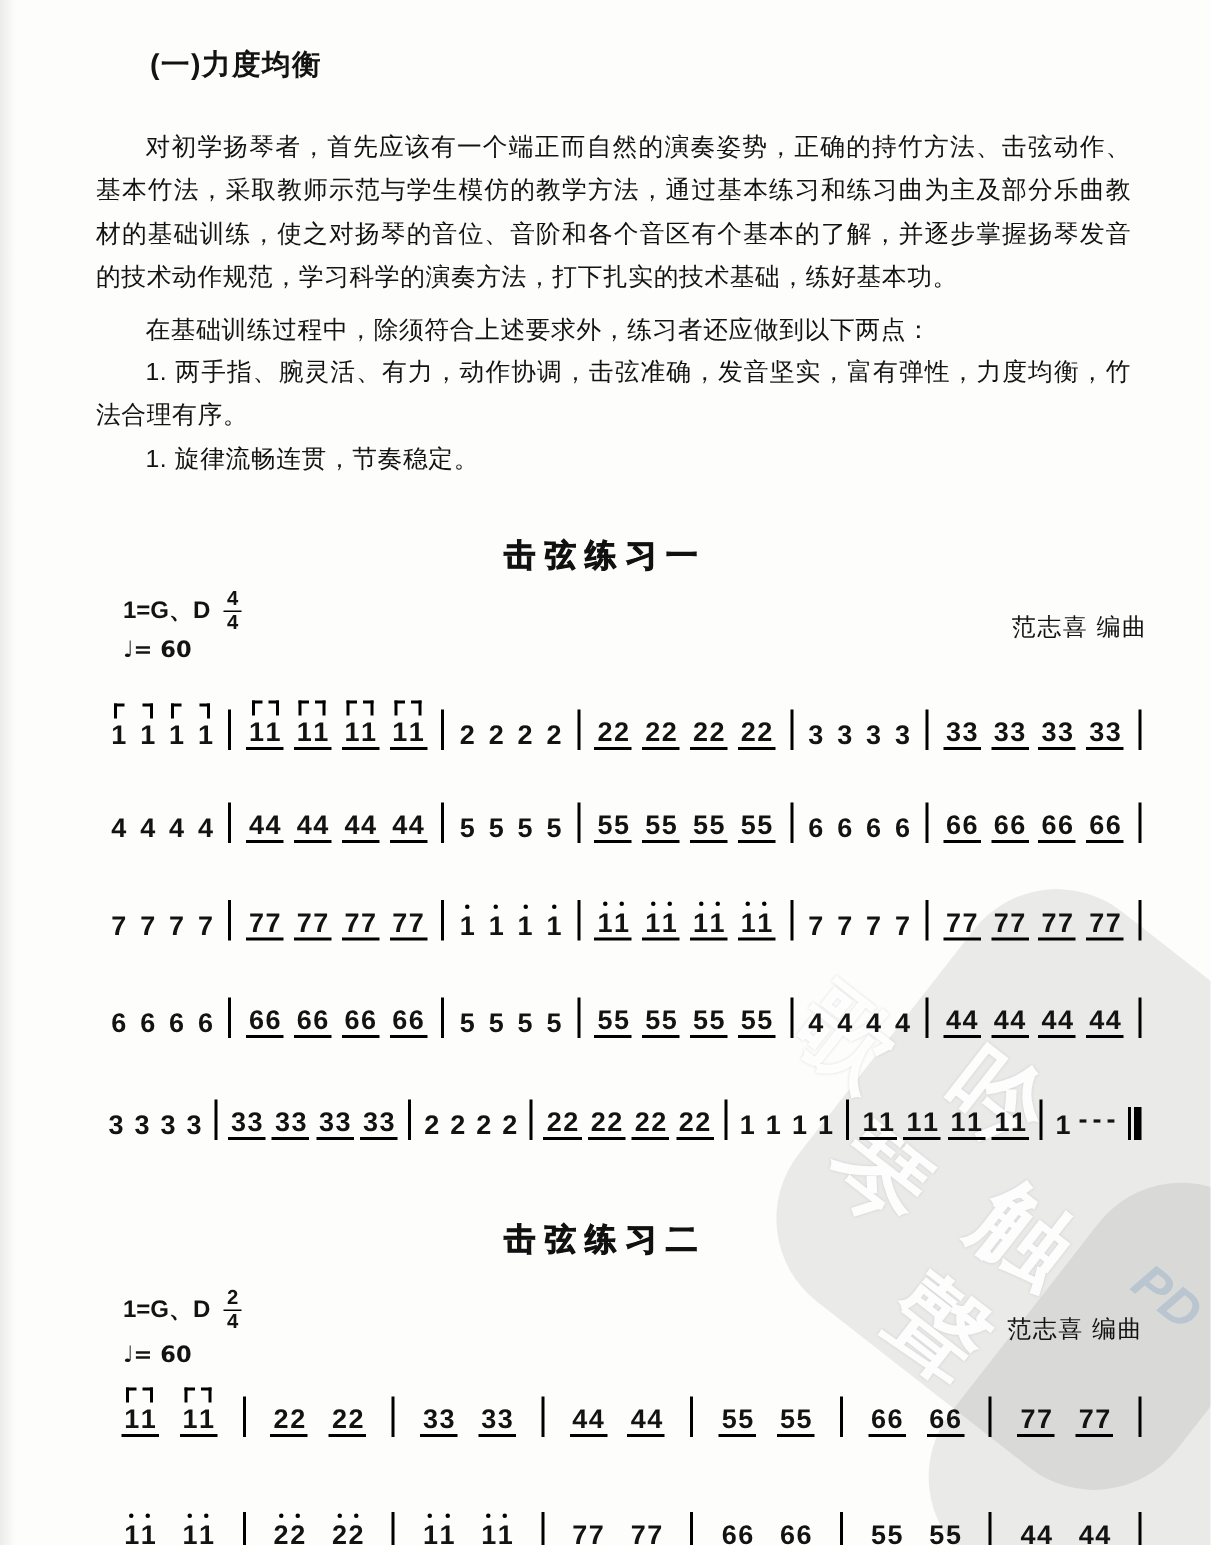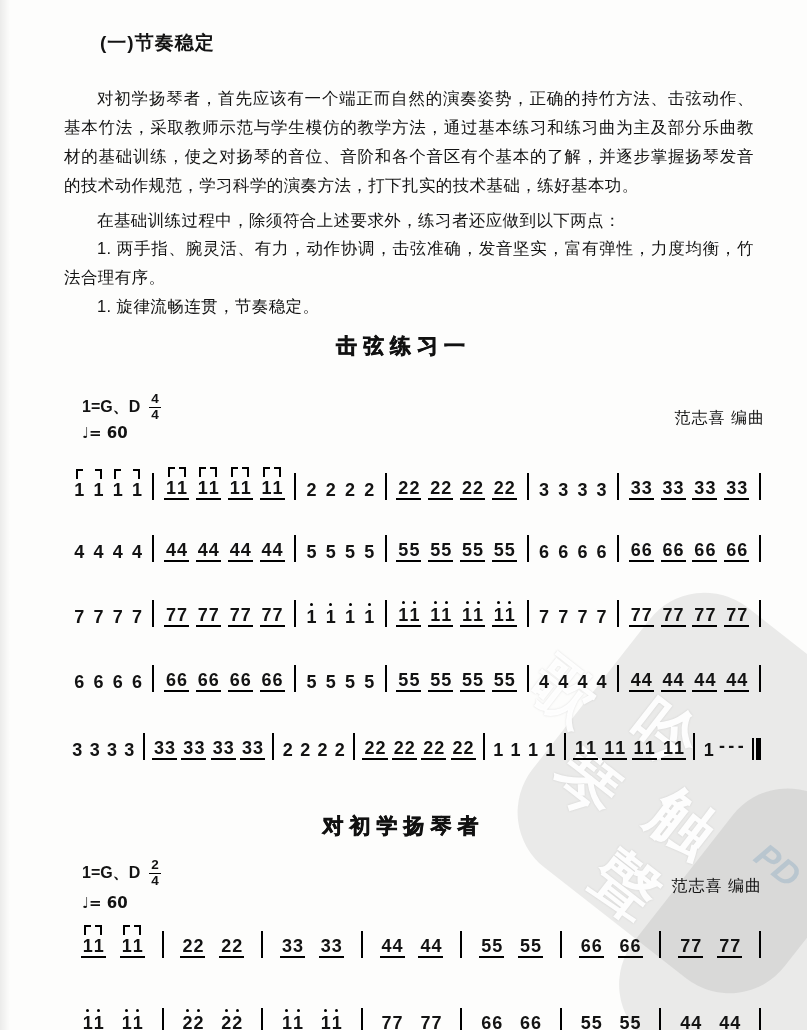--- a/index.html
+++ b/index.html
@@ -13,21 +13,21 @@
   .scan-edge{position:absolute;left:0;top:0;width:10px;height:100%;
     background:linear-gradient(to right,rgba(0,0,0,.07),rgba(0,0,0,0));pointer-events:none}
 
   .doc-heading{left:100px;top:30px;font-size:19px;font-weight:bold;letter-spacing:1px}
   .para{left:64px;width:690px;font-size:16.5px;line-height:29px;text-align:justify;
     text-indent:2em;margin:0;letter-spacing:.4px}
   #p1{top:84px}#p2{top:206px}#p3{top:234px}#p4{top:292px}
 
   .ex-title{left:0;width:807px;text-align:center;font-size:21px;font-weight:900;
     letter-spacing:6px;-webkit-text-stroke:.6px #111}
-  #ex1-title{top:332px}#ex2-title{top:812px}
+  #ex1-title{top:356px}#ex2-title{top:812px}
 
   .keysig{font-size:16px;font-weight:600;display:inline-flex;align-items:center}
   .frac{display:inline-flex;flex-direction:column;align-items:center;margin-left:9px;
     font-weight:bold;font-size:13.5px;line-height:1.1}
   .frac .fn{border-bottom:1.6px solid #000;padding:0 2px}
   #ex1-key{left:82px;top:392px}#ex2-key{left:82px;top:858px}
   .tempo{font-family:"DejaVu Sans",sans-serif;font-size:15px;font-weight:600}
   #ex1-tempo{left:82px;top:424px}#ex2-tempo{left:82px;top:894px}
   .composer{font-size:16px;letter-spacing:1px}
   #ex1-composer{right:42px;top:408px}#ex2-composer{right:45px;top:876px}
@@ -70,21 +70,21 @@
 
 <div class="wm-band" id="wm1"></div>
 <div class="wm-band" id="wm2"></div>
 <span class="wm-glyph" style="right:210px;top:648px">歌</span>
 <span class="wm-glyph" style="right:110px;top:688px">吟</span>
 <span class="wm-glyph" style="right:190px;top:742px">琴</span>
 <span class="wm-glyph" style="right:92px;top:780px">触</span>
 <span class="wm-glyph" style="right:150px;top:842px">聲</span>
 <span class="wm-pd">PD</span>
 
-<div class="abs doc-heading">(一)节奏稳定</div>
+<div class="abs doc-heading">(一)力度均衡</div>
 <p class="abs para" id="p1">对初学扬琴者，首先应该有一个端正而自然的演奏姿势，正确的持竹方法、击弦动作、基本竹法，采取教师示范与学生模仿的教学方法，通过基本练习和练习曲为主及部分乐曲教材的基础训练，使之对扬琴的音位、音阶和各个音区有个基本的了解，并逐步掌握扬琴发音的技术动作规范，学习科学的演奏方法，打下扎实的技术基础，练好基本功。</p>
 <p class="abs para" id="p2">在基础训练过程中，除须符合上述要求外，练习者还应做到以下两点：</p>
 <p class="abs para" id="p3">1. 两手指、腕灵活、有力，动作协调，击弦准确，发音坚实，富有弹性，力度均衡，竹法合理有序。</p>
 <p class="abs para" id="p4">1. 旋律流畅连贯，节奏稳定。</p>
 
 <div class="abs ex-title" id="ex1-title">击弦练习一</div>
 <div class="abs keysig" id="ex1-key">
   <span>1=G、D</span>
   <span class="frac">
     <span class="fn">4</span>
@@ -1006,21 +1006,21 @@
       <span class="dash">-</span>
       <span class="dash">-</span>
       <span class="dash">-</span>
     </div>
     <span class="finalbar">
       <span class="thin"></span>
       <span class="thick"></span>
     </span>
   </div>
 
-<div class="abs ex-title" id="ex2-title">对初学扬琴者</div>
+<div class="abs ex-title" id="ex2-title">击弦练习二</div>
 <div class="abs keysig" id="ex2-key">
   <span>1=G、D</span>
   <span class="frac">
     <span class="fn">2</span>
     <span class="fd">4</span>
   </span>
 </div>
 <div class="abs tempo" id="ex2-tempo">♩= 60</div>
 <div class="abs composer" id="ex2-composer">范志喜 编曲</div>
 

